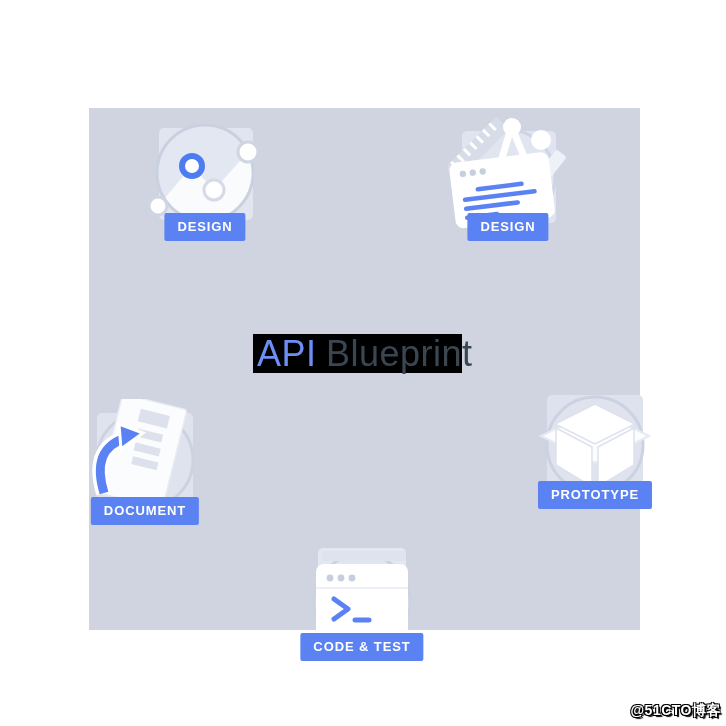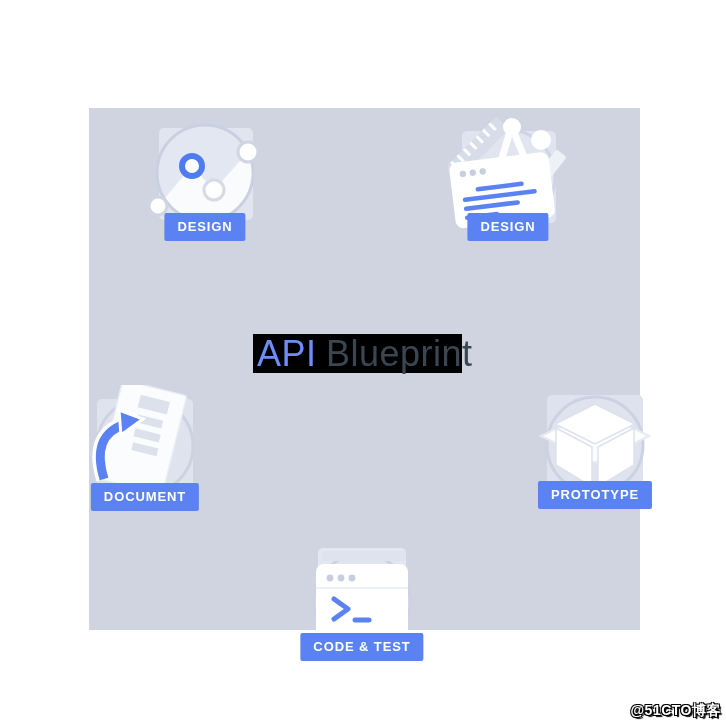--- a/index.html
+++ b/index.html
@@ -9,21 +9,21 @@
     font-family:"Liberation Sans", sans-serif;
   }
   .canvas{
     position:absolute;left:89px;top:108px;width:551px;height:522px;
     background:#cfd4e0;
   }
   .stage{position:absolute;width:120px;height:170px;}
   .stage svg{position:absolute;left:0;top:0;width:120px;height:120px;display:block;}
   .stage-measure{left:145px;top:112px;}
   .stage-design{left:448px;top:115px;}
-  .stage-document{left:85px;top:385px;}
+  .stage-document{left:85px;top:399px;}
   .stage-prototype{left:535px;top:383px;}
   .stage-code{left:302px;top:540px;text-align:center;}
   .badge{
     position:absolute;left:50%;top:98px;transform:translateX(-50%);
     background:#5b82f2;color:#ffffff;
     font-weight:bold;font-size:13px;letter-spacing:0.9px;
     padding:6px 13px 7px;border-radius:2px;white-space:nowrap;
   }
   .stage-measure .badge{top:101px;}
   .stage-code .badge{top:93px;}

